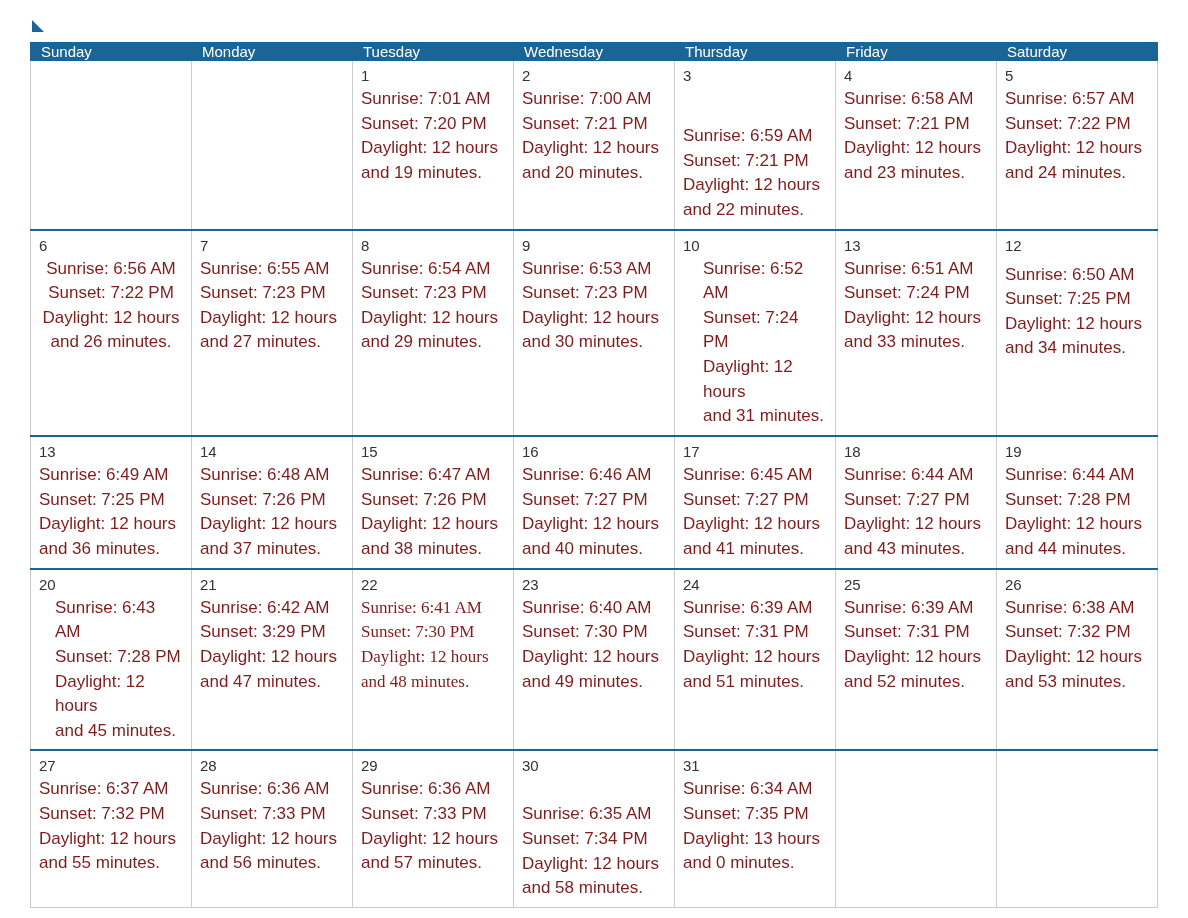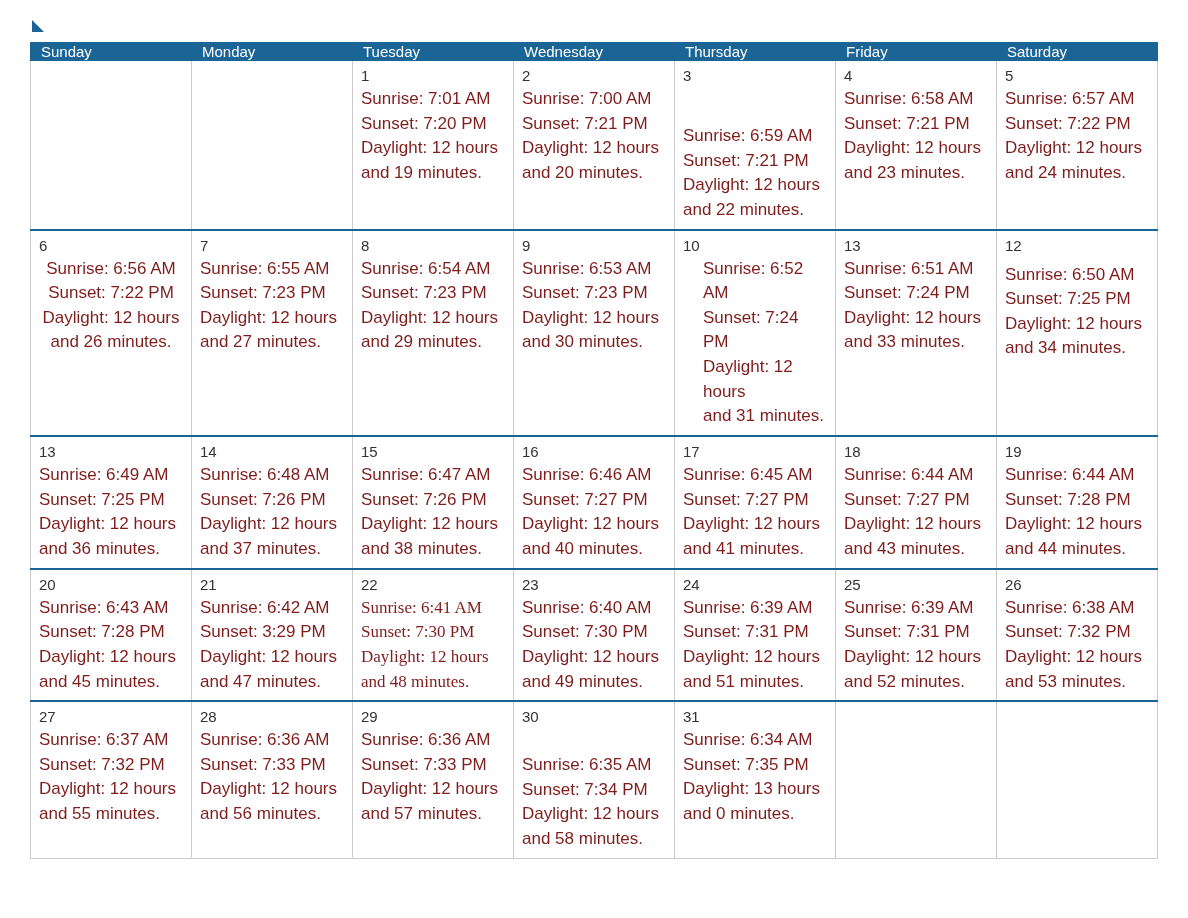--- a/index.html
+++ b/index.html
@@ -269,21 +269,21 @@
           <span class="day-number">19</span>
           <div class="day-info" style="white-space: pre-line;">Sunrise: 6:44 AM
 Sunset: 7:28 PM
 Daylight: 12 hours
 and 44 minutes.</div>
         </td>
       </tr>
       <tr class="row-separator">
         <td>
           <span class="day-number">20</span>
-          <div class="day-info" style="white-space: pre-line;">Sunrise: 6:43 AM
+          <div class="day-info" style="white-space: pre-line; margin-left: 16px;">Sunrise: 6:43 AM
 Sunset: 7:28 PM
 Daylight: 12 hours
 and 45 minutes.</div>
         </td>
         <td>
           <span class="day-number">21</span>
           <div class="day-info" style="white-space: pre-line;">Sunrise: 6:42 AM
 Sunset: 3:29 PM
 Daylight: 12 hours
 and 47 minutes.</div>

